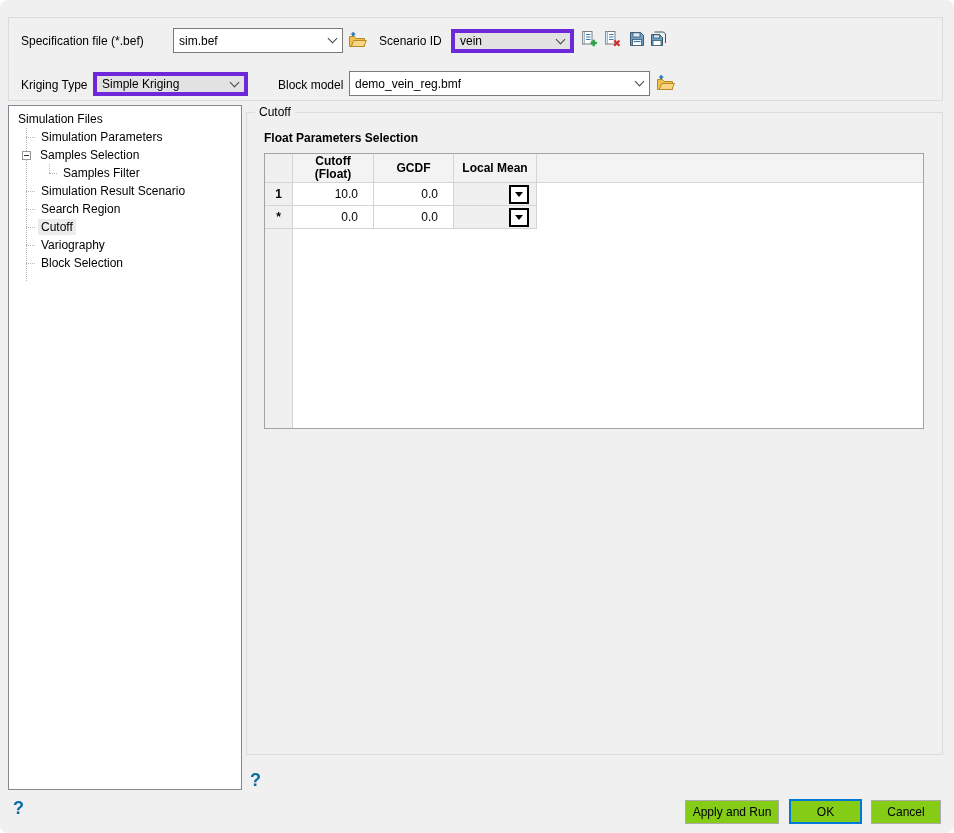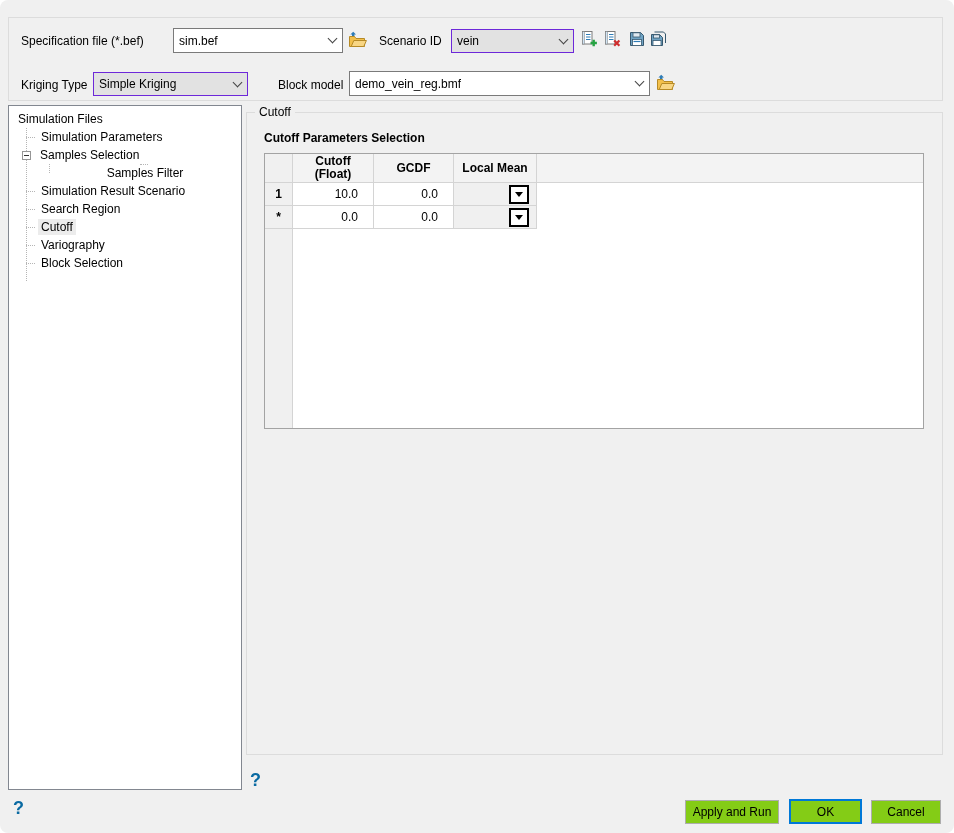--- a/index.html
+++ b/index.html
@@ -13,36 +13,36 @@
 
   
   .groupbox{position:absolute;border:1px solid #dcdcdc;}
   .groupbox .gb-label{position:absolute;top:-8px;left:8px;background:var(--dialog_bg);padding:0 4px;font-size:12px;}
 
   .lbl{position:absolute;white-space:nowrap;font-size:12px;line-height:16px;}
 
   
   .combo{position:absolute;display:flex;align-items:center;justify-content:space-between;
          padding:0 6px 0 5px;background:#fff;border:1px solid #7a7a7a;}
-  .combo.gray{background:#e2e2e2;border:1px solid #6d28d9;}
+  .combo.gray{background:#e2e2e2;border:4px solid #6d28d9;}
   .combo .val{white-space:nowrap;overflow:hidden;}
   .chev{display:inline-block;width:7px;height:7px;border-right:1px solid #444;border-bottom:1px solid #444;
         transform:rotate(45deg);margin-top:-4px;flex:none;}
 
   .iconbtn{position:absolute;background:transparent;border:none;padding:0;cursor:pointer;line-height:0;}
 
   
   .tree-panel{position:absolute;left:8px;top:105px;width:234px;height:685px;background:#fff;
               border:1px solid #828790;overflow:hidden;}
   .tree-items{position:relative;padding-top:4px;}
   .tree-row{display:flex;align-items:center;height:18px;white-space:nowrap;}
   .tree-row.depth0{padding-left:6px;}
   .tree-row.depth1{padding-left:17px;}
   .tree-row.depth1.has-exp{padding-left:13px;}
-  .tree-row.depth2{padding-left:40px;flex-direction:column;}
+  .tree-row.depth2{padding-left:40px;}
   .tree-row .dash{width:9px;border-top:1px dotted #b5b5b5;margin-right:3px;flex:none;}
   .tree-row.depth2 .dash{width:8px;}
   .tree-row .expander{width:9px;height:9px;border:1px solid #969696;background:#fff;position:relative;
                       margin-right:6px;flex:none;}
   .tree-row .expander::after{content:"";position:absolute;left:1px;right:1px;top:3px;border-top:1px solid #333;}
   .tree-row .tlabel{padding:1px 3px;}
   .tree-row.selected .tlabel{background:#ececec;}
   .vline{position:absolute;border-left:1px dotted #b5b5b5;width:0;}
   .vline1{left:17px;top:22px;height:153px;}
   .vline2{left:40px;top:58px;height:9px;}
@@ -196,21 +196,21 @@
         </div>
         <div class="tree-row depth1">
           <span class="dash"></span>
           <span class="tlabel">Block Selection</span>
         </div>
       </div>
   </div>
 
   <div class="groupbox" style="left:246px;top:112px;width:697px;height:643px;">
     <span class="gb-label">Cutoff</span>
-    <span class="section-title">Cutoff Parameters Selection</span>
+    <span class="section-title">Float Parameters Selection</span>
 
     <div class="grid">
       <div class="g-header">
         <div class="g-cell g-rowhdr-hdr"></div>
         <div class="g-cell g-colhdr c-cutoff">Cutoff
 (Float)</div>
         <div class="g-cell g-colhdr c-gcdf">GCDF</div>
         <div class="g-cell g-colhdr c-local">Local Mean</div>
         <div class="g-hdr-fill"></div>
       </div>

